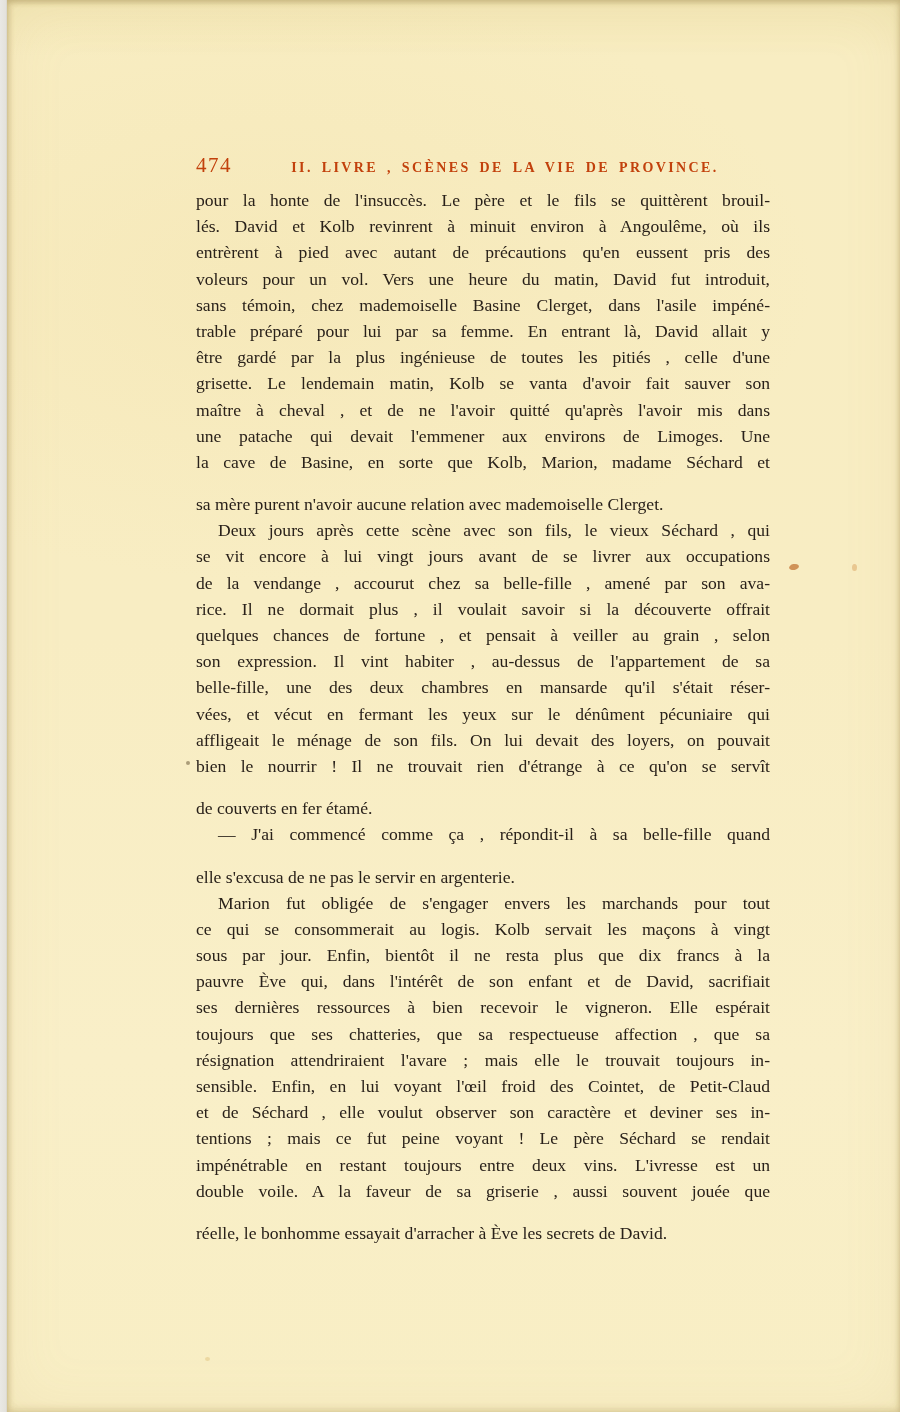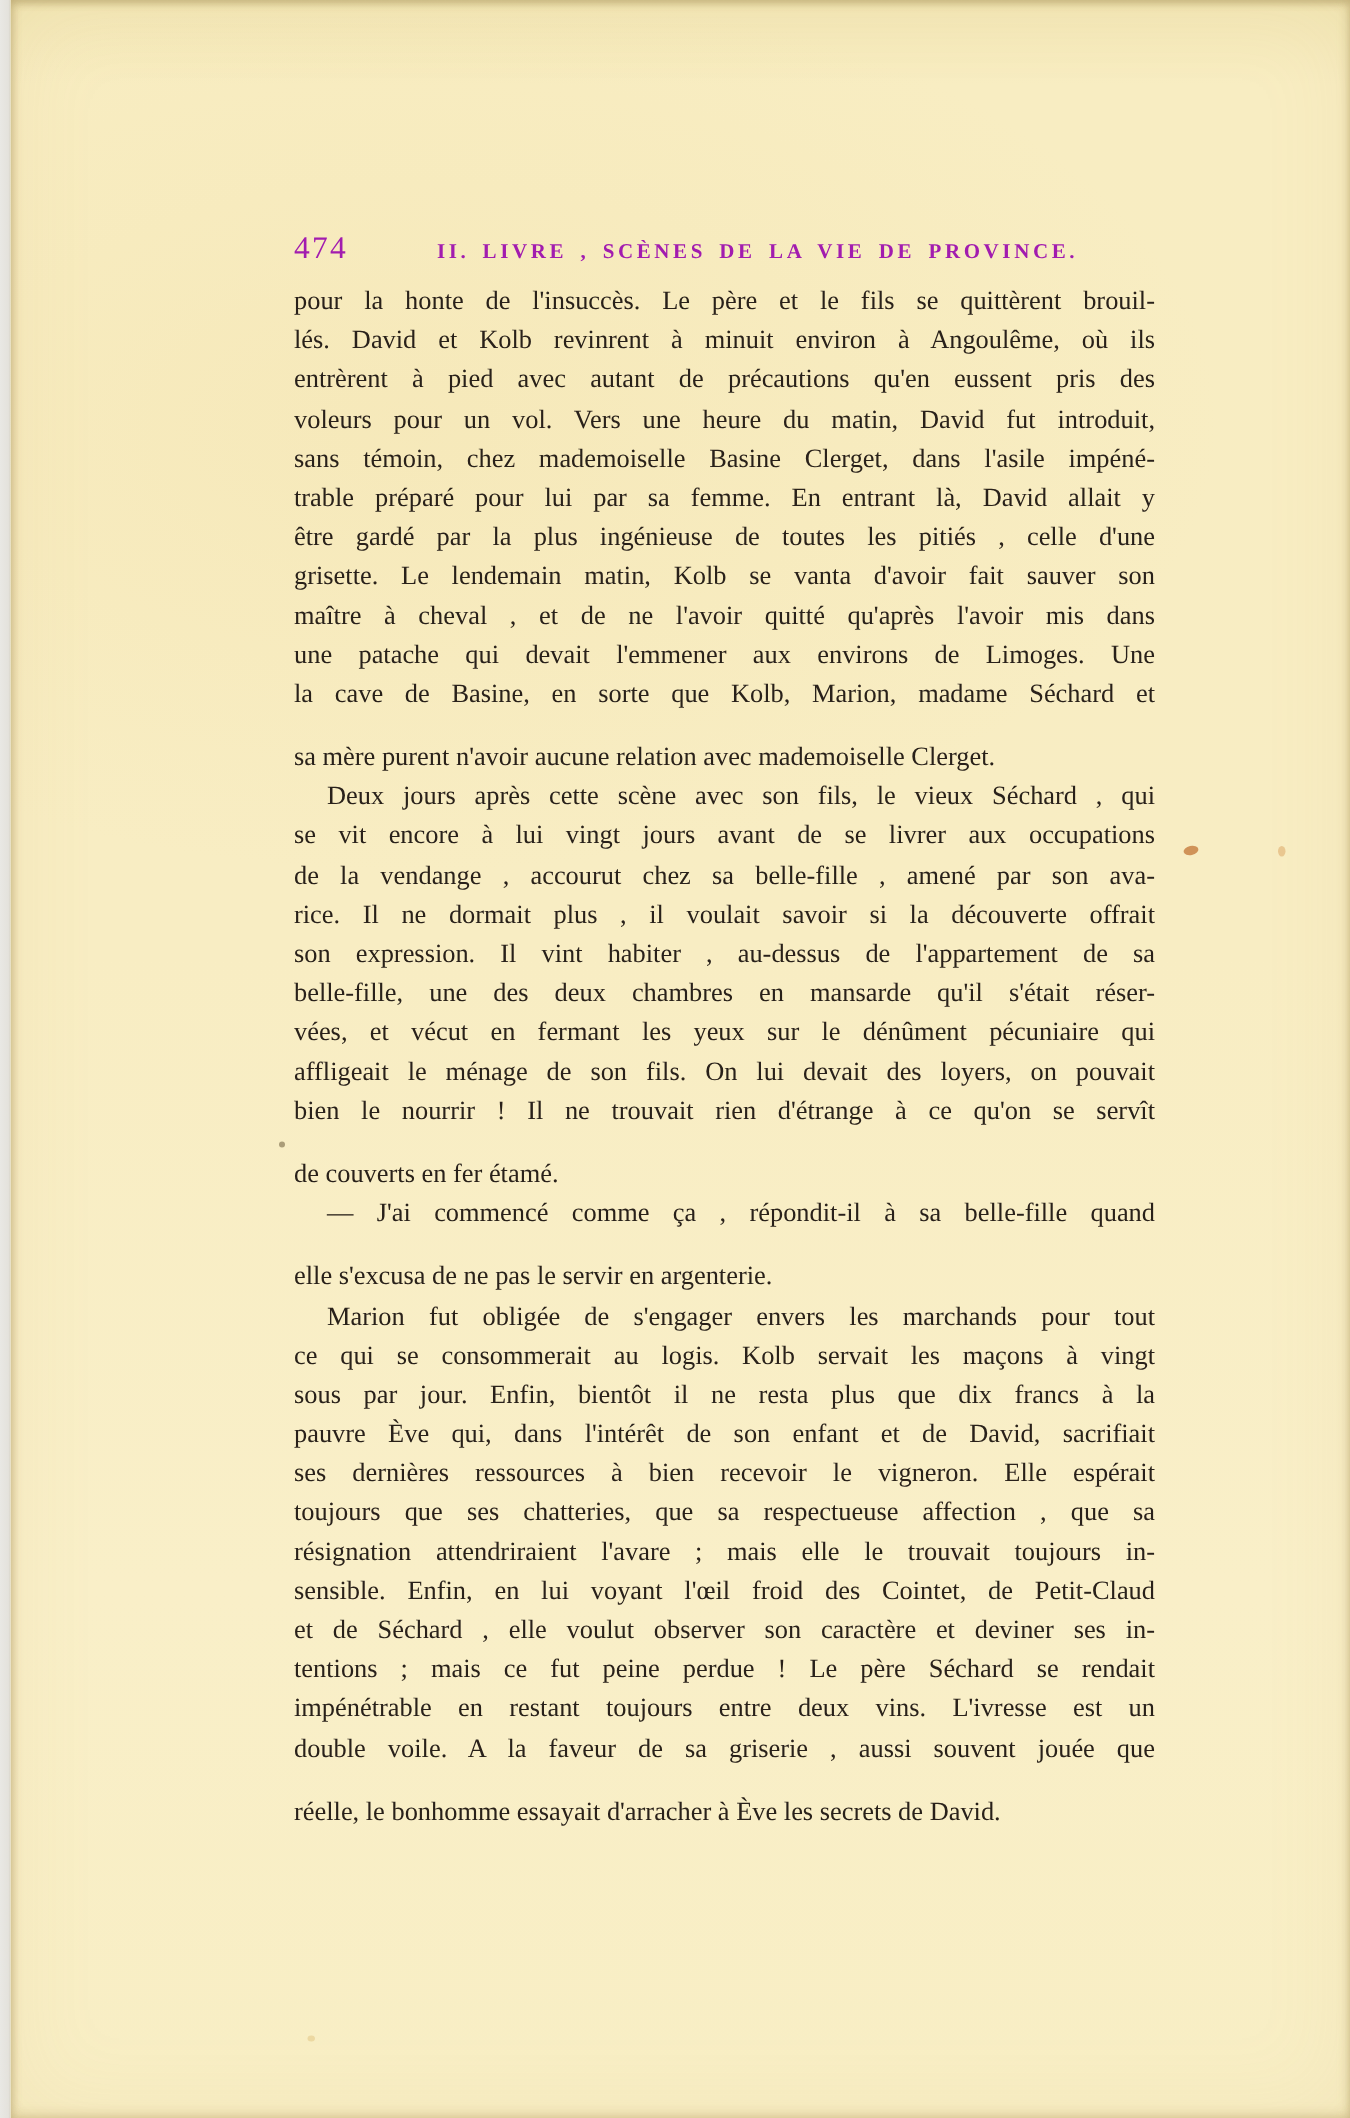--- a/index.html
+++ b/index.html
@@ -41,21 +41,21 @@
     left: 196px;
     top: 153px;
     width: 574px;
     color: #29211a;
   }
   .page-header {
     display: flex;
     align-items: baseline;
     height: 24px;
     margin-bottom: 10px;
-    color: #a21caf;
+    color: #c2410c;
   }
   .page-number {
     font-size: 21px;
     letter-spacing: 1.5px;
     font-weight: 500;
   }
   .running-title {
     flex: 1;
     text-align: center;
     font-size: 14px;
@@ -124,20 +124,21 @@
           <div class="line">maître à cheval , et de ne l'avoir quitté qu'après l'avoir mis dans</div>
           <div class="line">une patache qui devait l'emmener aux environs de Limoges. Une</div>
           <div class="line">la cave de Basine, en sorte que Kolb, Marion, madame Séchard et</div>
           <div class="line end">sa mère purent n'avoir aucune relation avec mademoiselle Clerget.</div>
         </div>
         <div>
           <div class="line indent">Deux jours après cette scène avec son fils, le vieux Séchard , qui</div>
           <div class="line">se vit encore à lui vingt jours avant de se livrer aux occupations</div>
           <div class="line">de la vendange , accourut chez sa belle-fille , amené par son ava-</div>
           <div class="line">rice. Il ne dormait plus , il voulait savoir si la découverte offrait</div>
+          <div class="line">quelques chances de fortune , et pensait à veiller au grain , selon</div>
           <div class="line">son expression. Il vint habiter , au-dessus de l'appartement de sa</div>
           <div class="line">belle-fille, une des deux chambres en mansarde qu'il s'était réser-</div>
           <div class="line">vées, et vécut en fermant les yeux sur le dénûment pécuniaire qui</div>
           <div class="line">affligeait le ménage de son fils. On lui devait des loyers, on pouvait</div>
           <div class="line">bien le nourrir ! Il ne trouvait rien d'étrange à ce qu'on se servît</div>
           <div class="line end">de couverts en fer étamé.</div>
         </div>
         <div>
           <div class="line indent">— J'ai commencé comme ça , répondit-il à sa belle-fille quand</div>
           <div class="line end">elle s'excusa de ne pas le servir en argenterie.</div>
@@ -145,20 +146,20 @@
         <div>
           <div class="line indent">Marion fut obligée de s'engager envers les marchands pour tout</div>
           <div class="line">ce qui se consommerait au logis. Kolb servait les maçons à vingt</div>
           <div class="line">sous par jour. Enfin, bientôt il ne resta plus que dix francs à la</div>
           <div class="line">pauvre Ève qui, dans l'intérêt de son enfant et de David, sacrifiait</div>
           <div class="line">ses dernières ressources à bien recevoir le vigneron. Elle espérait</div>
           <div class="line">toujours que ses chatteries, que sa respectueuse affection , que sa</div>
           <div class="line">résignation attendriraient l'avare ; mais elle le trouvait toujours in-</div>
           <div class="line">sensible. Enfin, en lui voyant l'œil froid des Cointet, de Petit-Claud</div>
           <div class="line">et de Séchard , elle voulut observer son caractère et deviner ses in-</div>
-          <div class="line">tentions ; mais ce fut peine perdue ! Le père Séchard se rendait</div>
+          <div class="line">tentions ; mais ce fut peine voyant ! Le père Séchard se rendait</div>
           <div class="line">impénétrable en restant toujours entre deux vins. L'ivresse est un</div>
           <div class="line">double voile. A la faveur de sa griserie , aussi souvent jouée que</div>
           <div class="line end">réelle, le bonhomme essayait d'arracher à Ève les secrets de David.</div>
         </div>
       </div>
   </div>
 </div>
 
 </body></html>

